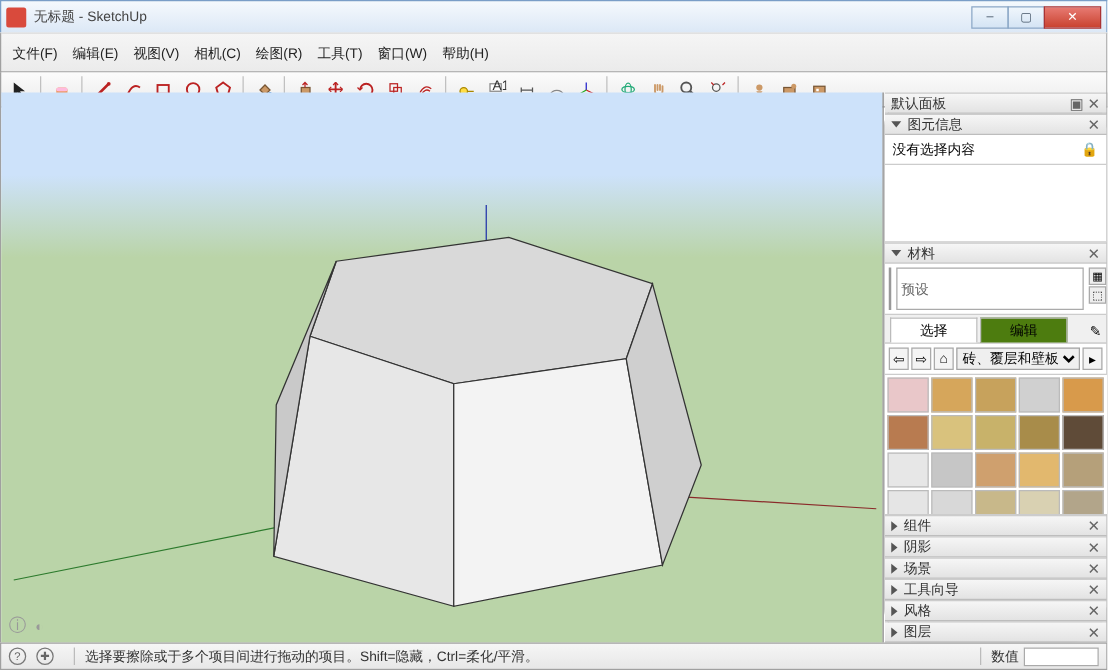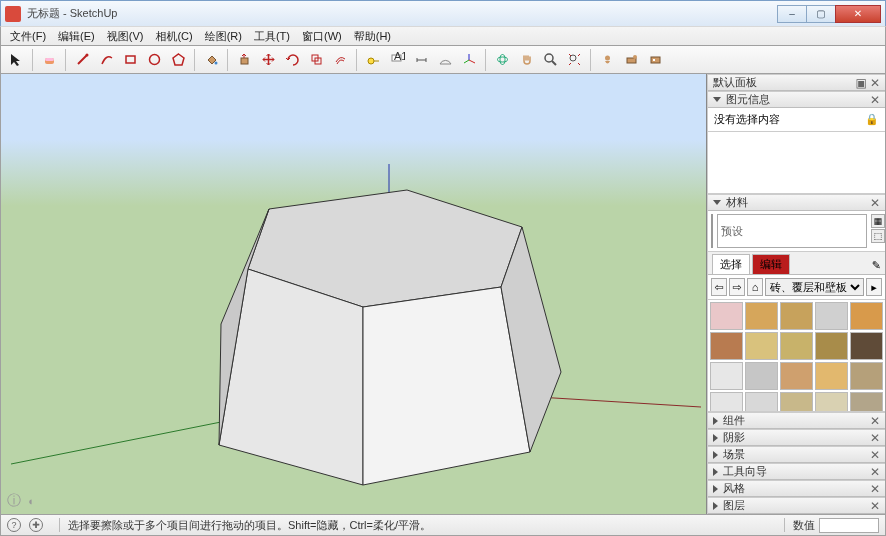--- a/index.html
+++ b/index.html
@@ -7,59 +7,59 @@
 
 
 .titlebar { height: 26px; background: linear-gradient(#f5f9fd,#dce8f6); display: flex; align-items: center; padding: 12px 4px; border: 1px solid #7a9ec7; border-bottom: none; }
 .titlebar .app-icon { width: 16px; height: 16px; background: #d94a3c; border-radius: 2px; margin-right: 6px; }
 .titlebar .title { color: #444; }
 .winbtns { margin-left: auto; display: flex; gap: 0; }
 .winbtn { width: 30px; height: 18px; border: 1px solid #8aa7c6; background: linear-gradient(#f0f6fc,#d4e4f4); margin-left: -1px; display: flex; align-items: center; justify-content: center; font-size: 10px; color: #456; cursor: pointer; }
 .winbtn.close { width: 46px; background: linear-gradient(#e77a72,#c9422f); color: #fff; border-color: #a33; }
 
 
-.menubar { height: 20px; background: linear-gradient(#f5f5f5,#ebebeb); border: 1px solid #a0a0a0; border-top: 1px solid #d8d8d8; display: flex; align-items: center; padding: 0 3px; }
+.menubar { height: 32px; background: linear-gradient(#f5f5f5,#ebebeb); border: 1px solid #a0a0a0; border-top: 1px solid #d8d8d8; display: flex; align-items: center; padding: 0 3px; }
 .menuitem { padding: 2px 6px; color: #222; cursor: pointer; }
 
 
 .toolbar { height: 28px; background: linear-gradient(#fbfbfb,#ececec); border-left:1px solid #a0a0a0; border-right:1px solid #a0a0a0; border-bottom: 1px solid #a0a0a0; display: flex; align-items: center; padding: 0 4px; gap: 2px; }
 .tbtn { width: 22px; height: 22px; display: flex; align-items: center; justify-content: center; border: 1px solid transparent; cursor: pointer; border-radius:2px; }
 .tsep { width: 1px; height: 22px; background: #c0c0c0; margin: 0 3px; }
 
 
 .main { position: absolute; top: 74px; left: 0; right: 0; bottom: 22px; display: flex; border-left:1px solid #a0a0a0; border-right:1px solid #a0a0a0; }
 .viewport { flex: 1; position: relative; overflow: hidden; background: linear-gradient(#cde2fa 0%, #cde2fa 15%, #bad4a8 30%, #bad4a8 100%); border-right:1px solid #888; }
 .viewport svg { position: absolute; top: 0; left: 0; }
 .logo-wm { position:absolute; left:6px; bottom:4px; color:#999; font-size:13px; }
 .logo-wm span:first-child { font-family: Arial; font-size: 14px; }
 
 
-.sidepanel { width: 178px; background: #efefef; display: flex; flex-direction: column; border-left:1px solid #ccc; }
+.sidepanel { width: 178px; background: #efefef; display: flex; flex-direction: column; border-left:1px solid #ccc;border-radius:29px; }
 .panel-header { height: 18px; background: linear-gradient(#f6f6f6,#e3e3e3); border-top:1px solid #ccc; border-bottom:1px solid #bdbdbd; display: flex; align-items: center; padding: 0 5px; font-size: 11px; color:#333; }
 .panel-header .title { flex:1; }
 .panel-header .tri { width:0;height:0;border-left:4px solid transparent;border-right:4px solid transparent;border-top:5px solid #555;margin-right:5px; }
 .panel-header .tri.right { border-top:4px solid transparent; border-bottom:4px solid transparent; border-left:5px solid #555; border-right:none; }
 .panel-header .x { cursor:pointer; color:#666; font-size:12px; margin-left:3px; }
 .panel-body { background:#fff; padding:4px 6px; border-bottom:1px solid #ccc; font-size:11px; }
 .info-row { display:flex; align-items:center;justify-content:flex-end; }
 .info-row .txt { flex:1; }
 .info-row .lock { color:#999; }
 .emptybox { background:#fff; height:72px; border-bottom:1px solid #ccc; }
 
 
 .mat-row { background:#fff; padding:3px; display:flex; gap:4px; border-bottom:1px solid #ccc; }
 .mat-swatch { width:34px; height:34px; background:linear-gradient(135deg,#d8e8f4 50%,#a5c5e0 50%); border:1px solid #999; }
 .mat-name { flex:1; height:16px; border:1px solid #aaa; background:#fff; padding:0 3px; color:#666; }
 .mat-tools { display:flex; flex-direction:column; gap:1px; }
 .mini { width:14px; height:14px; background:#eee; border:1px solid #aaa; font-size:9px; display:flex;align-items:center;justify-content:center; cursor:pointer; }
 
 
 .tabrow { background:#f0f0f0; padding:2px 4px 0; display:flex; align-items:flex-end; border-bottom:1px solid #bbb; }
-.tab { padding:2px 7px; border:1px solid #bbb; border-bottom:none; background:#fff; margin-right:2px; font-size:11px; cursor:pointer; }
-.tab.inactive { background:#b91c1c; }
+.tab { padding:2px 23px; border:1px solid #bbb; border-bottom:none; background:#fff; margin-right:2px; font-size:11px; cursor:pointer; }
+.tab.inactive { background:#4d7c0f; }
 .pencil { margin-left:auto; margin-bottom:2px; }
 .selrow { background:#fff; padding:3px; display:flex; gap:2px; align-items:center; border-bottom:1px solid #ccc; }
 .selrow .sbtn { width:18px; height:18px; border:1px solid #aaa; background:#f4f4f4; display:flex;align-items:center;justify-content:center;cursor:pointer; }
 .selrow select { flex:1; height:18px; border:1px solid #a3a3a3; font-size:11px; }
 
 
 .thumbs { background:#fff; padding:2px; display:grid; grid-template-columns:repeat(5,1fr); gap:2px; border-bottom:1px solid #ccc; overflow-y:auto; height:128px; }
 .th { height:28px; border:1px solid #bbb; }
 
 

